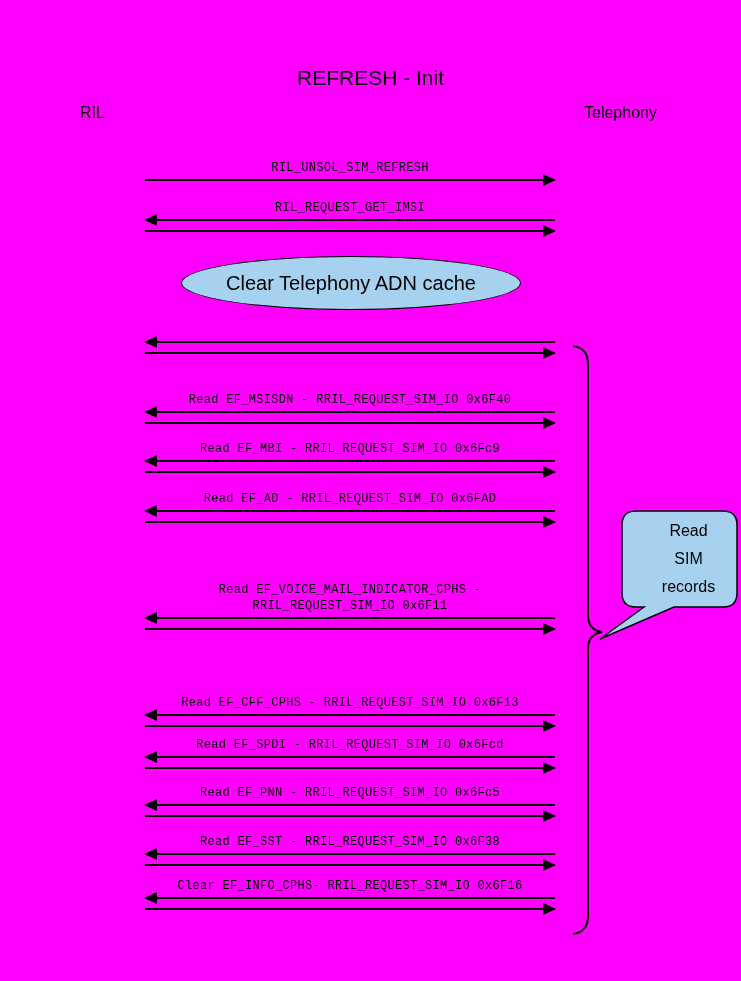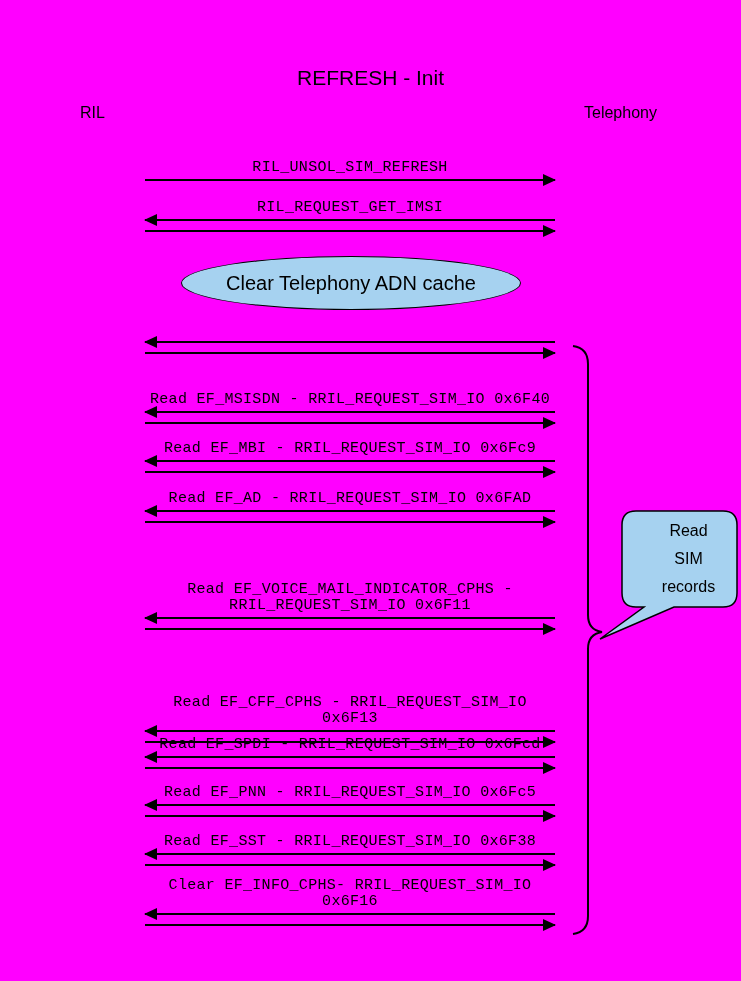--- a/index.html
+++ b/index.html
@@ -14,21 +14,21 @@
   .title{
     position:absolute;top:30px;left:0;width:100%;
     text-align:center;font-size:21px;margin-top:36px;
   }
   .participant{position:absolute;font-size:16px;}
   .p-left{left:80px;top:104px;}
   .p-right{left:568px;top:104px;margin-left:16px;}
   .msg{position:absolute;left:145px;width:410px;}
   .msg-label{
     font-family:"Liberation Mono","DejaVu Sans Mono",monospace;
-    font-size:15px;line-height:16px;letter-spacing:0.3px;
+    font-size:12px;line-height:16px;letter-spacing:0.3px;
     text-align:center;margin-bottom:3px;white-space:pre-line;
   }
   .arrow{position:relative;height:2px;background:#000;}
   .arrow + .arrow{margin-top:9px;}
   .head{
     position:absolute;width:0;height:0;top:50%;transform:translateY(-50%);
     border-top:6px solid transparent;border-bottom:6px solid transparent;
   }
   .head-left{left:-1px;border-right:13px solid #000;}
   .head-right{right:-1px;border-left:13px solid #000;}

